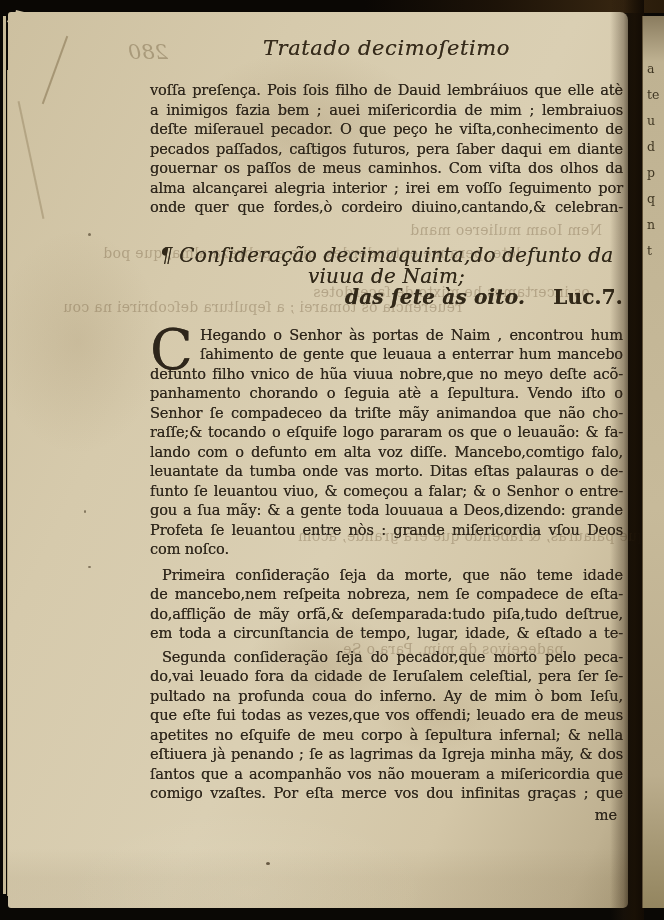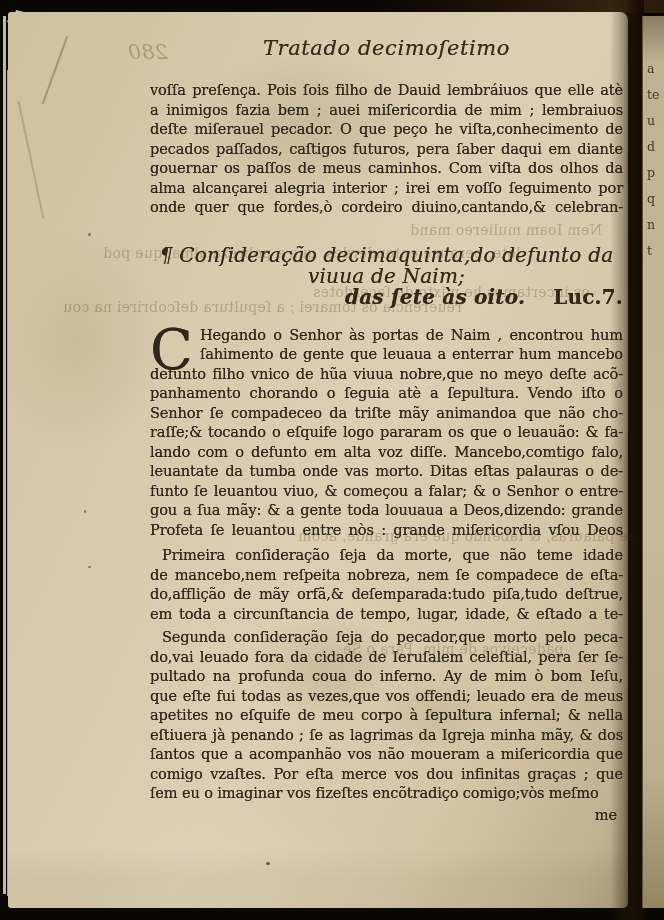--- a/index.html
+++ b/index.html
@@ -128,39 +128,39 @@
           <div class="line">ſahimento de gente que leuaua a enterrar hum mancebo</div>
           <div class="line">defunto filho vnico de hũa viuua nobre,que no meyo deſte acõ-</div>
           <div class="line">panhamento chorando o ſeguia atè a ſepultura. Vendo iſto o</div>
           <div class="line">Senhor ſe compadeceo da triſte mãy animandoa que não cho-</div>
           <div class="line">raſſe;&amp; tocando o eſquife logo pararam os que o leuauão: &amp; fa-</div>
           <div class="line">lando com o defunto em alta voz diſſe. Mancebo,comtigo falo,</div>
           <div class="line">leuantate da tumba onde vas morto. Ditas eſtas palauras o de-</div>
           <div class="line">funto ſe leuantou viuo, &amp; começou a falar; &amp; o Senhor o entre-</div>
           <div class="line">gou a ſua mãy: &amp; a gente toda louuaua a Deos,dizendo: grande</div>
           <div class="line">Profeta ſe leuantou entre nòs : grande miſericordia vſou Deos</div>
+          <div class="line last">com noſco.</div>
         </div>
 
       <div class="para p3 p-first">
           <div class="line">Primeira conſideração ſeja da morte, que não teme idade</div>
           <div class="line">de mancebo,nem reſpeita nobreza, nem ſe compadece de eſta-</div>
           <div class="line">do,afflição de mãy orfã,&amp; deſemparada:tudo piſa,tudo deſtrue,</div>
           <div class="line">em toda a circunſtancia de tempo, lugar, idade, &amp; eſtado a te-</div>
         </div>
 
       <div class="para p4 p-first">
           <div class="line">Segunda conſideração ſeja do pecador,que morto pelo peca-</div>
           <div class="line">do,vai leuado fora da cidade de Ieruſalem celeſtial, pera ſer ſe-</div>
           <div class="line">pultado na profunda coua do inferno. Ay de mim ò bom Ieſu,</div>
           <div class="line">que eſte fui todas as vezes,que vos offendi; leuado era de meus</div>
           <div class="line">apetites no eſquife de meu corpo à ſepultura infernal; &amp; nella</div>
           <div class="line">eſtiuera jà penando ; ſe as lagrimas da Igreja minha mãy, &amp; dos</div>
           <div class="line">ſantos que a acompanhão vos não moueram a miſericordia que</div>
           <div class="line">comigo vzaſtes. Por eſta merce vos dou infinitas graças ; que</div>
-          <div class="line last">ſem eu o imaginar vos fizeſtes encõtradiço comigo;vòs meſmo</div>
         </div>
 
       <div class="catchword">me</div>
     </div>
 
     <div class="speck s1"></div>
     <div class="speck s2"></div>
     <div class="speck s3"></div>
     <div class="speck s4"></div>
   </div>

